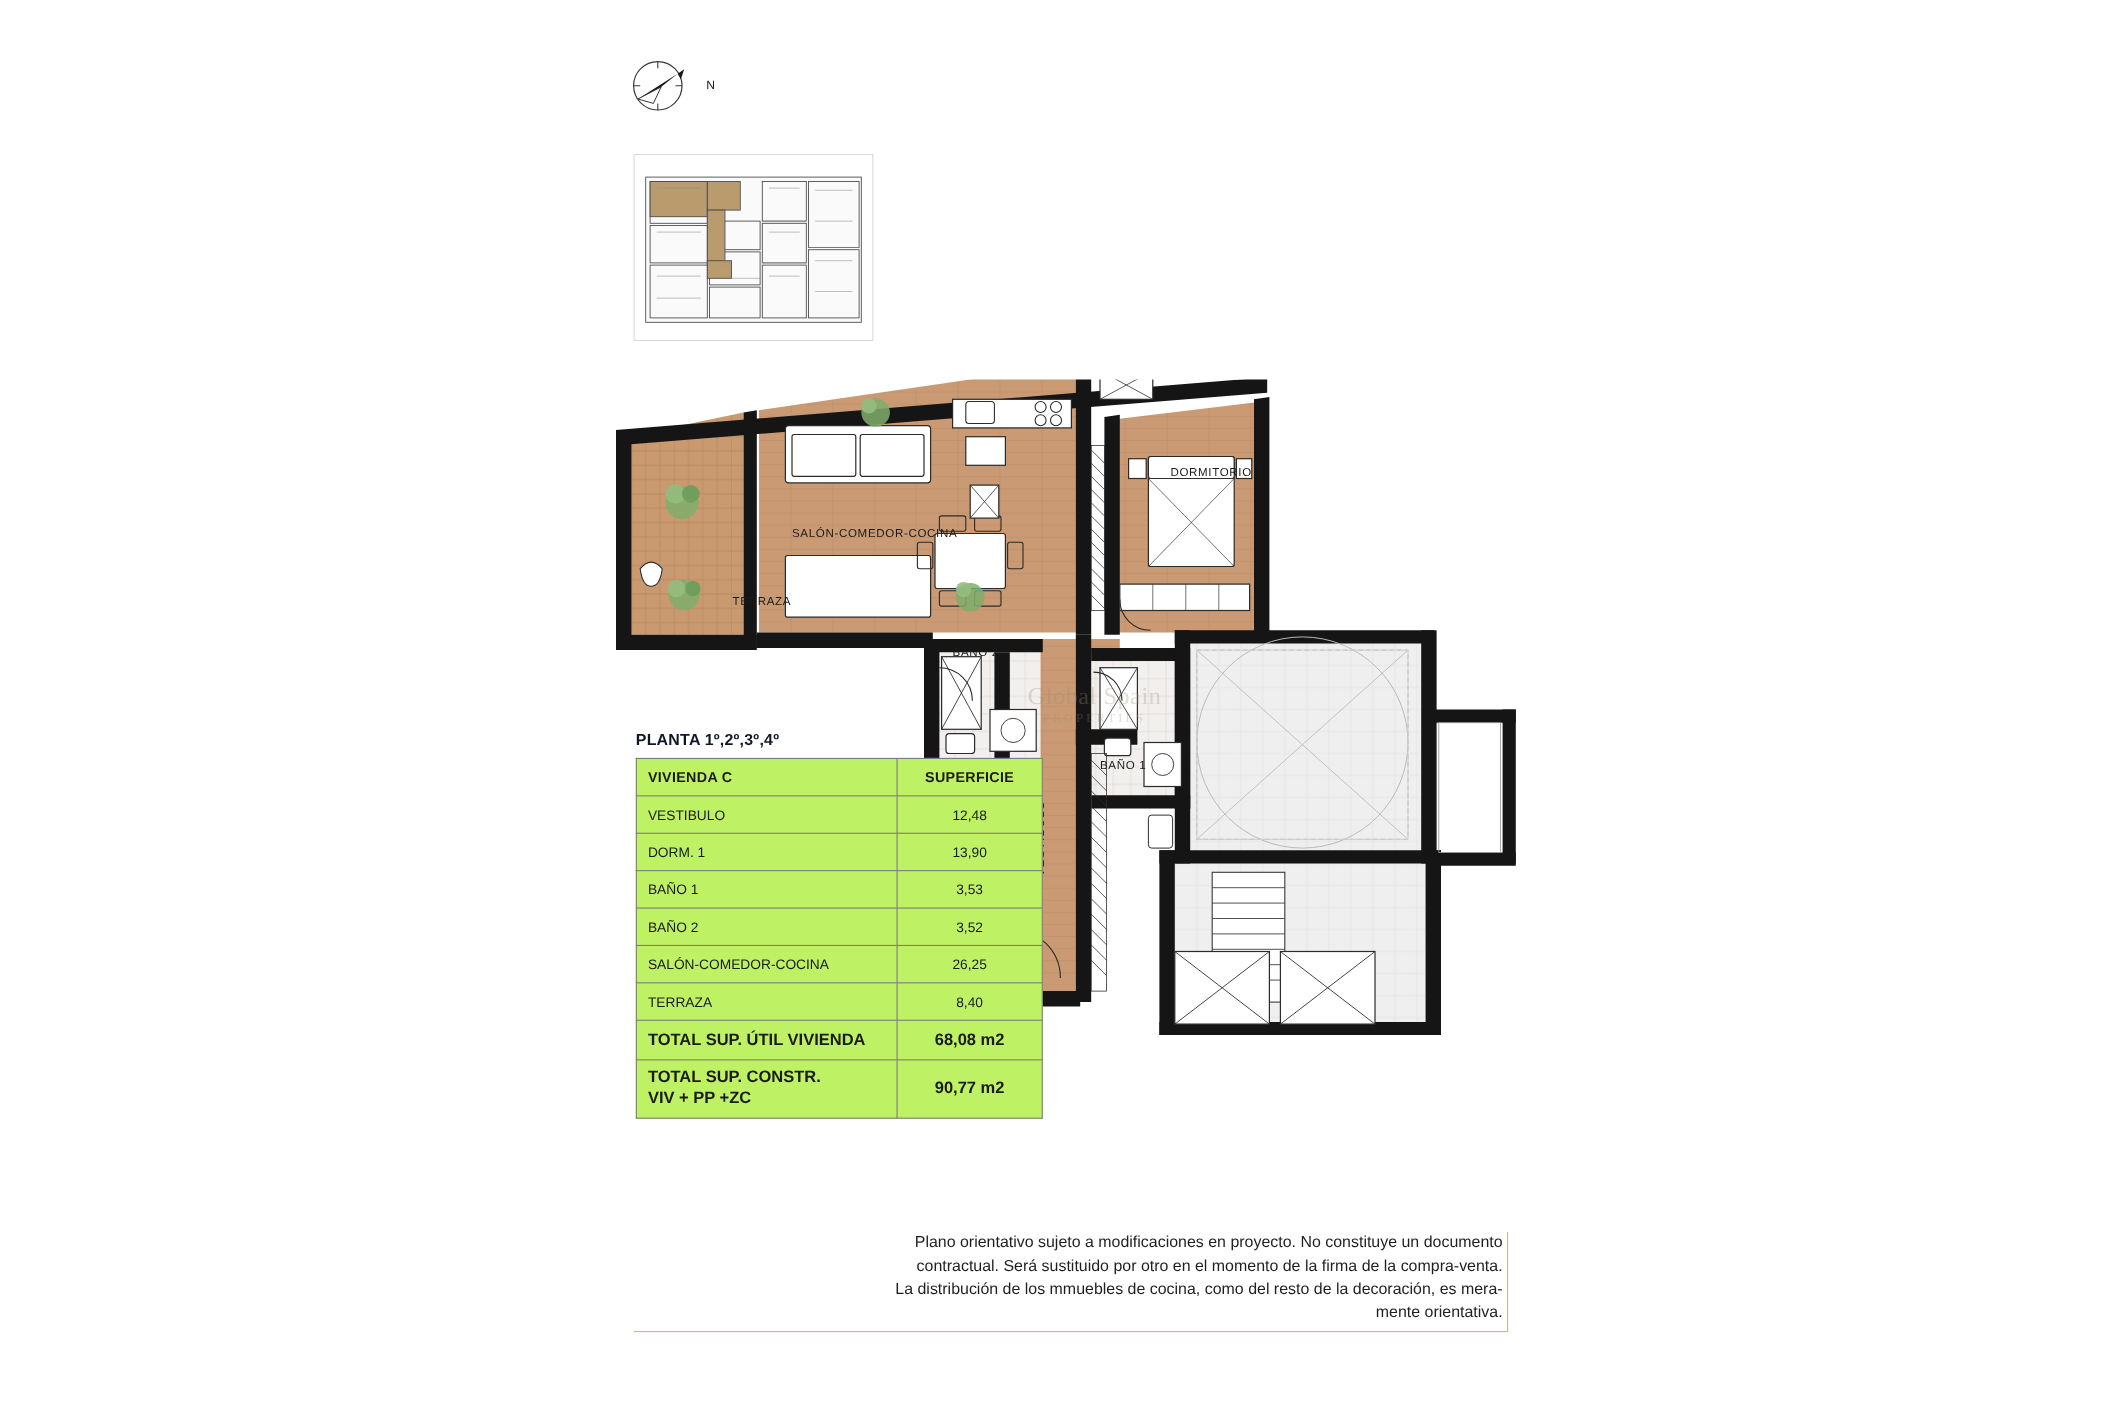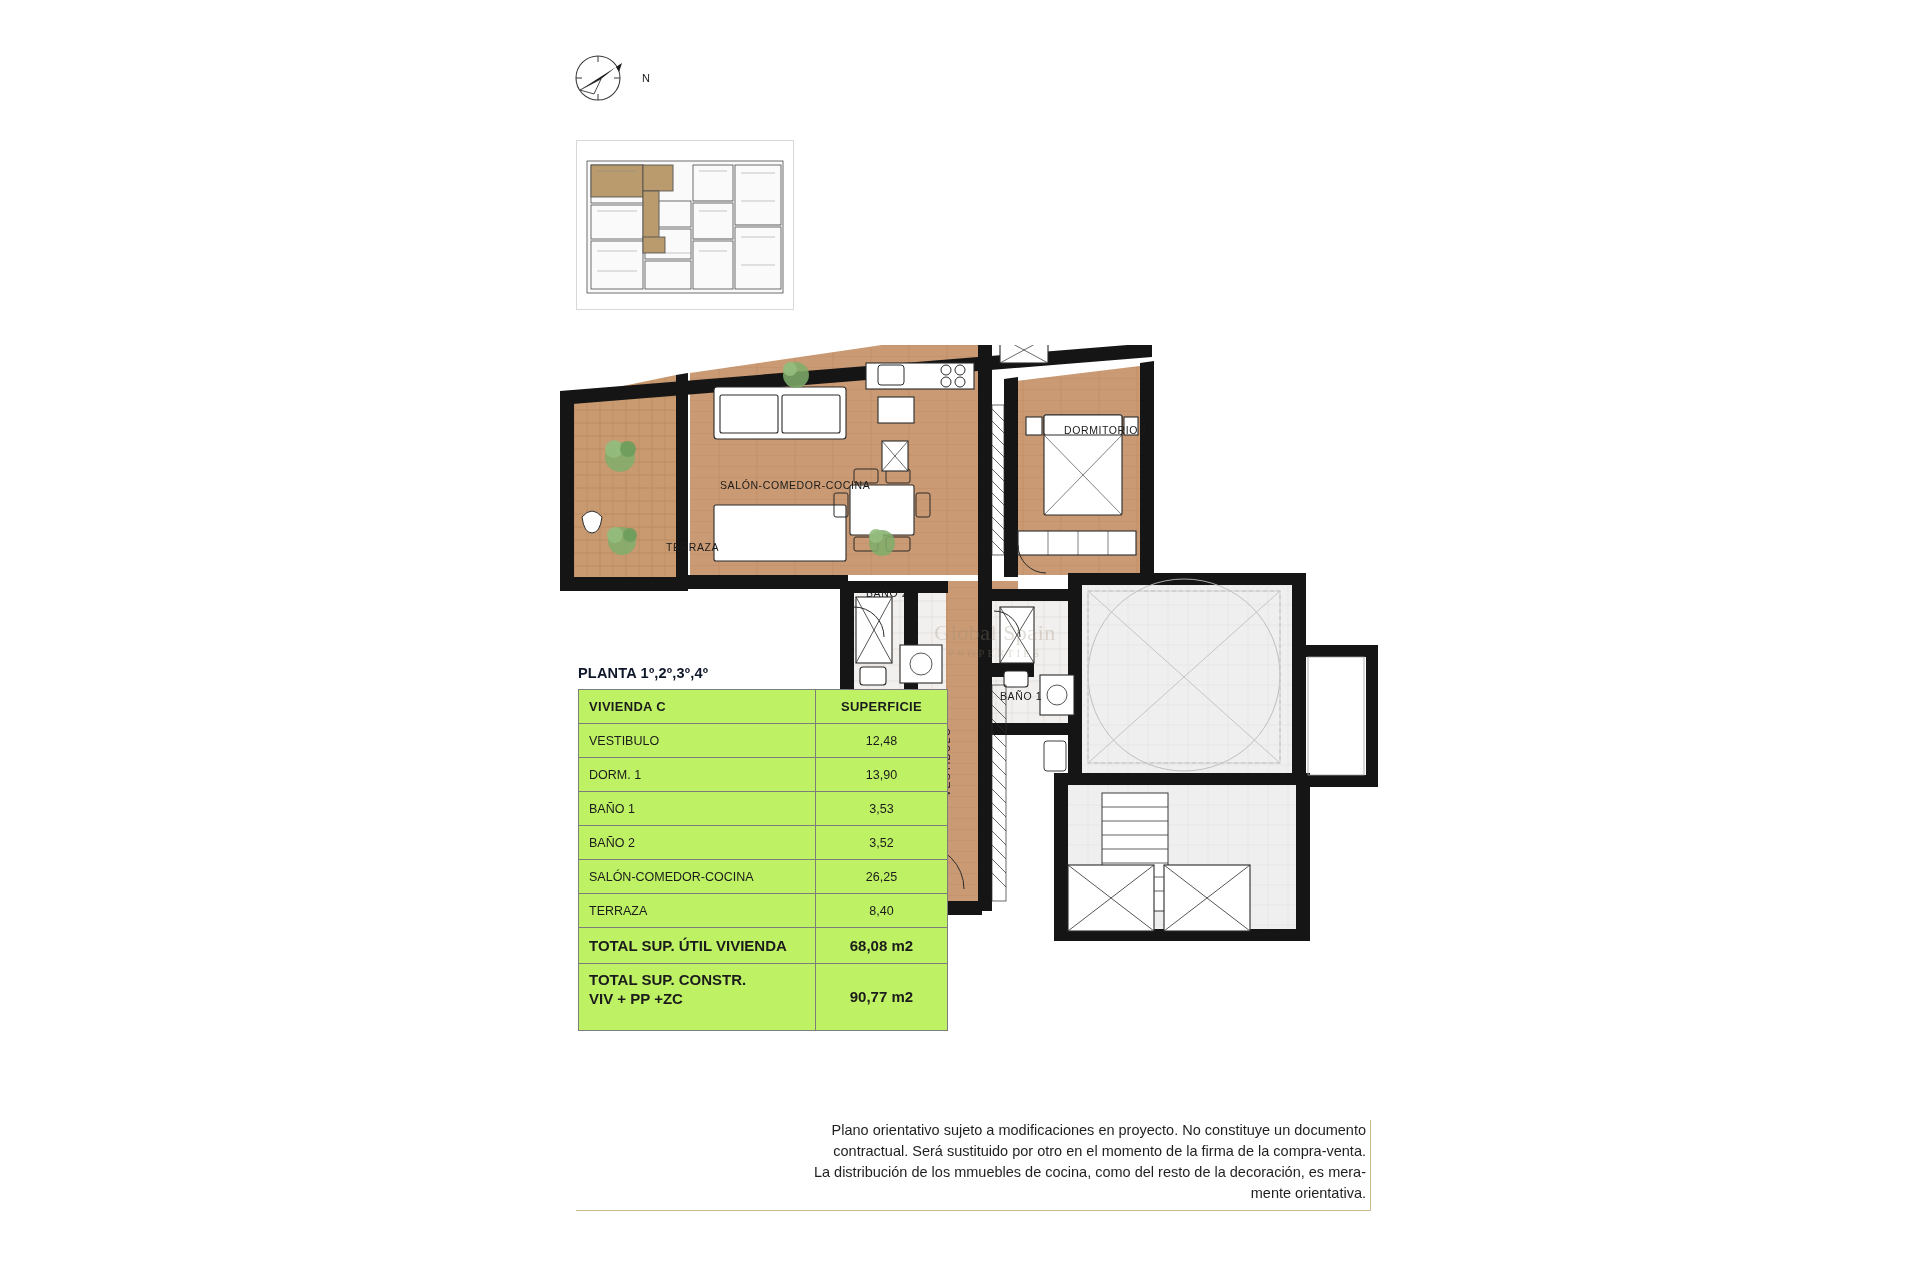--- a/index.html
+++ b/index.html
@@ -122,21 +122,21 @@
   }
   table.areas tr.head td {
     font-weight: bold;
     letter-spacing: 0.3px;
     font-size: 13px;
   }
   table.areas tr.total td {
     font-weight: bold;
     font-size: 15px;
   }
-  table.areas td.two-line { line-height: 1.25; padding-top: 7px; padding-bottom: 21px; margin-top: 35px; }
+  table.areas td.two-line { line-height: 1.25; padding-top: 7px; padding-bottom: 7px; margin-top: 35px; }
 
   
   #disclaimer {
     position: absolute;
     left: 576px; top: 1120px;
     width: 790px;
     border-right: 1px solid #c9b98f;
     border-bottom: 1px solid #c9b98f;
     font-size: 14.5px;
     line-height: 1.45;

